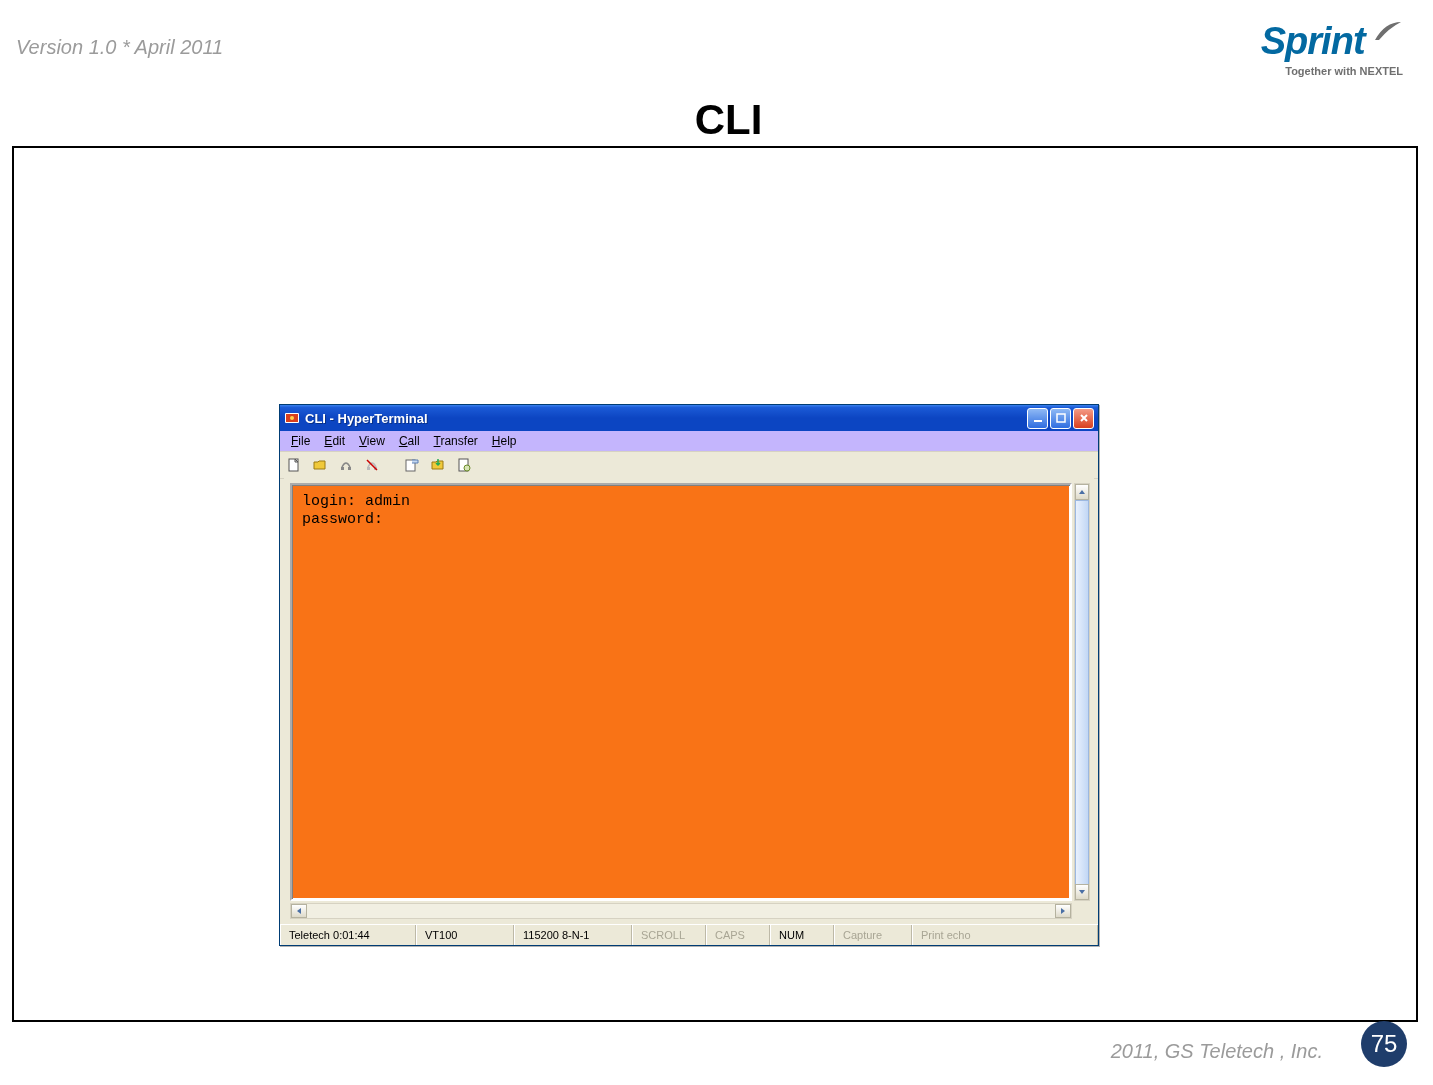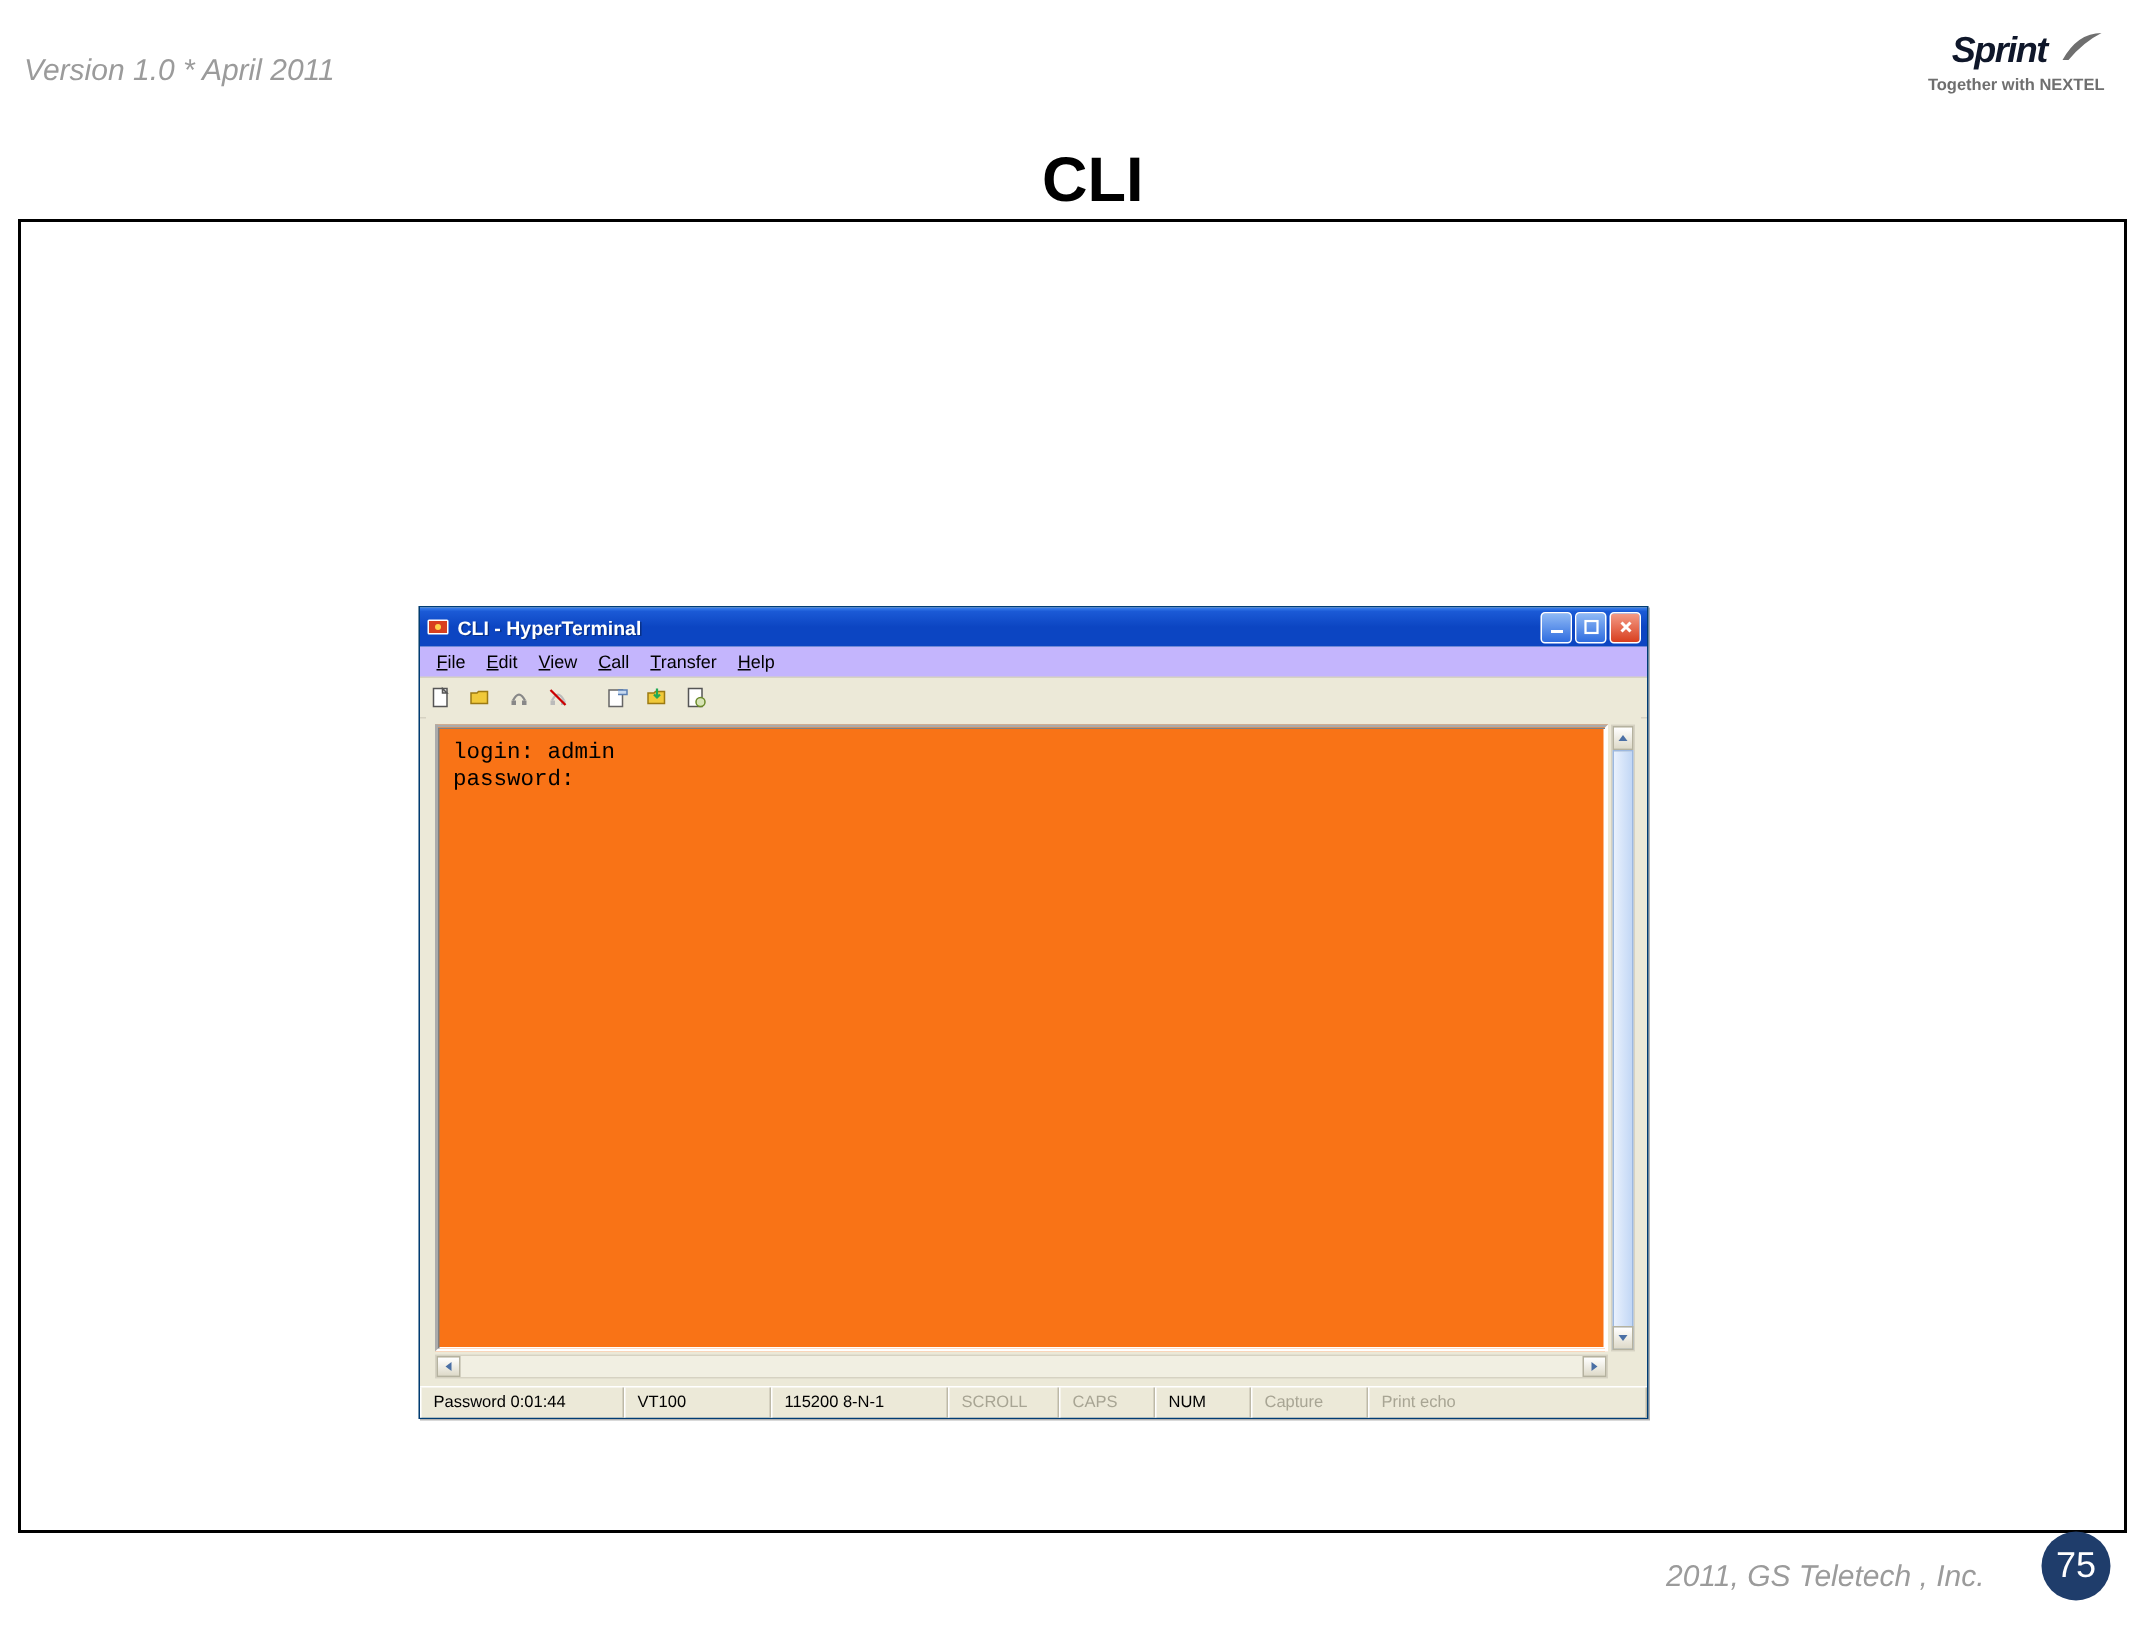--- a/index.html
+++ b/index.html
@@ -27,24 +27,24 @@
     color: #9b9b9b;
   }
   .header-brand {
     position: absolute;
     top: 20px;
     right: 30px;
     text-align: right;
   }
   .brand-name {
     font-family: "Arial Black", Arial, sans-serif;
-    font-size: 24px;
+    font-size: 38px;
     font-weight: 900;
     font-style: italic;
-    color: #0f172a;
+    color: #0369a1;
     letter-spacing: -1px;
     display: inline-block;
     position: relative;
   }
   .brand-wing {
     display: inline-block;
     vertical-align: top;
     margin-left: 4px;
   }
   .brand-tag {
@@ -414,21 +414,21 @@
         </div>
         <div class="ht-scroll-btn" style="height:14px;width:16px">
           <svg width="8" height="8" viewBox="0 0 8 8">
               <path d="M6 4 L2 1 L2 7 Z" fill="#4a6fa5"></path>
             </svg>
         </div>
       </div>
     </div>
 
     <div class="ht-statusbar">
-      <div class="ht-status-cell" style="width:118px">Password 0:01:44</div>
+      <div class="ht-status-cell" style="width:118px">Teletech 0:01:44</div>
       <div class="ht-status-cell" style="width:80px">VT100</div>
       <div class="ht-status-cell" style="width:100px">115200 8-N-1</div>
       <div class="ht-status-cell dim" style="width:56px">SCROLL</div>
       <div class="ht-status-cell dim" style="width:46px">CAPS</div>
       <div class="ht-status-cell" style="width:46px">NUM</div>
       <div class="ht-status-cell dim" style="width:60px">Capture</div>
       <div class="ht-status-cell dim" style="flex:1">Print echo</div>
     </div>
   </div>
 

